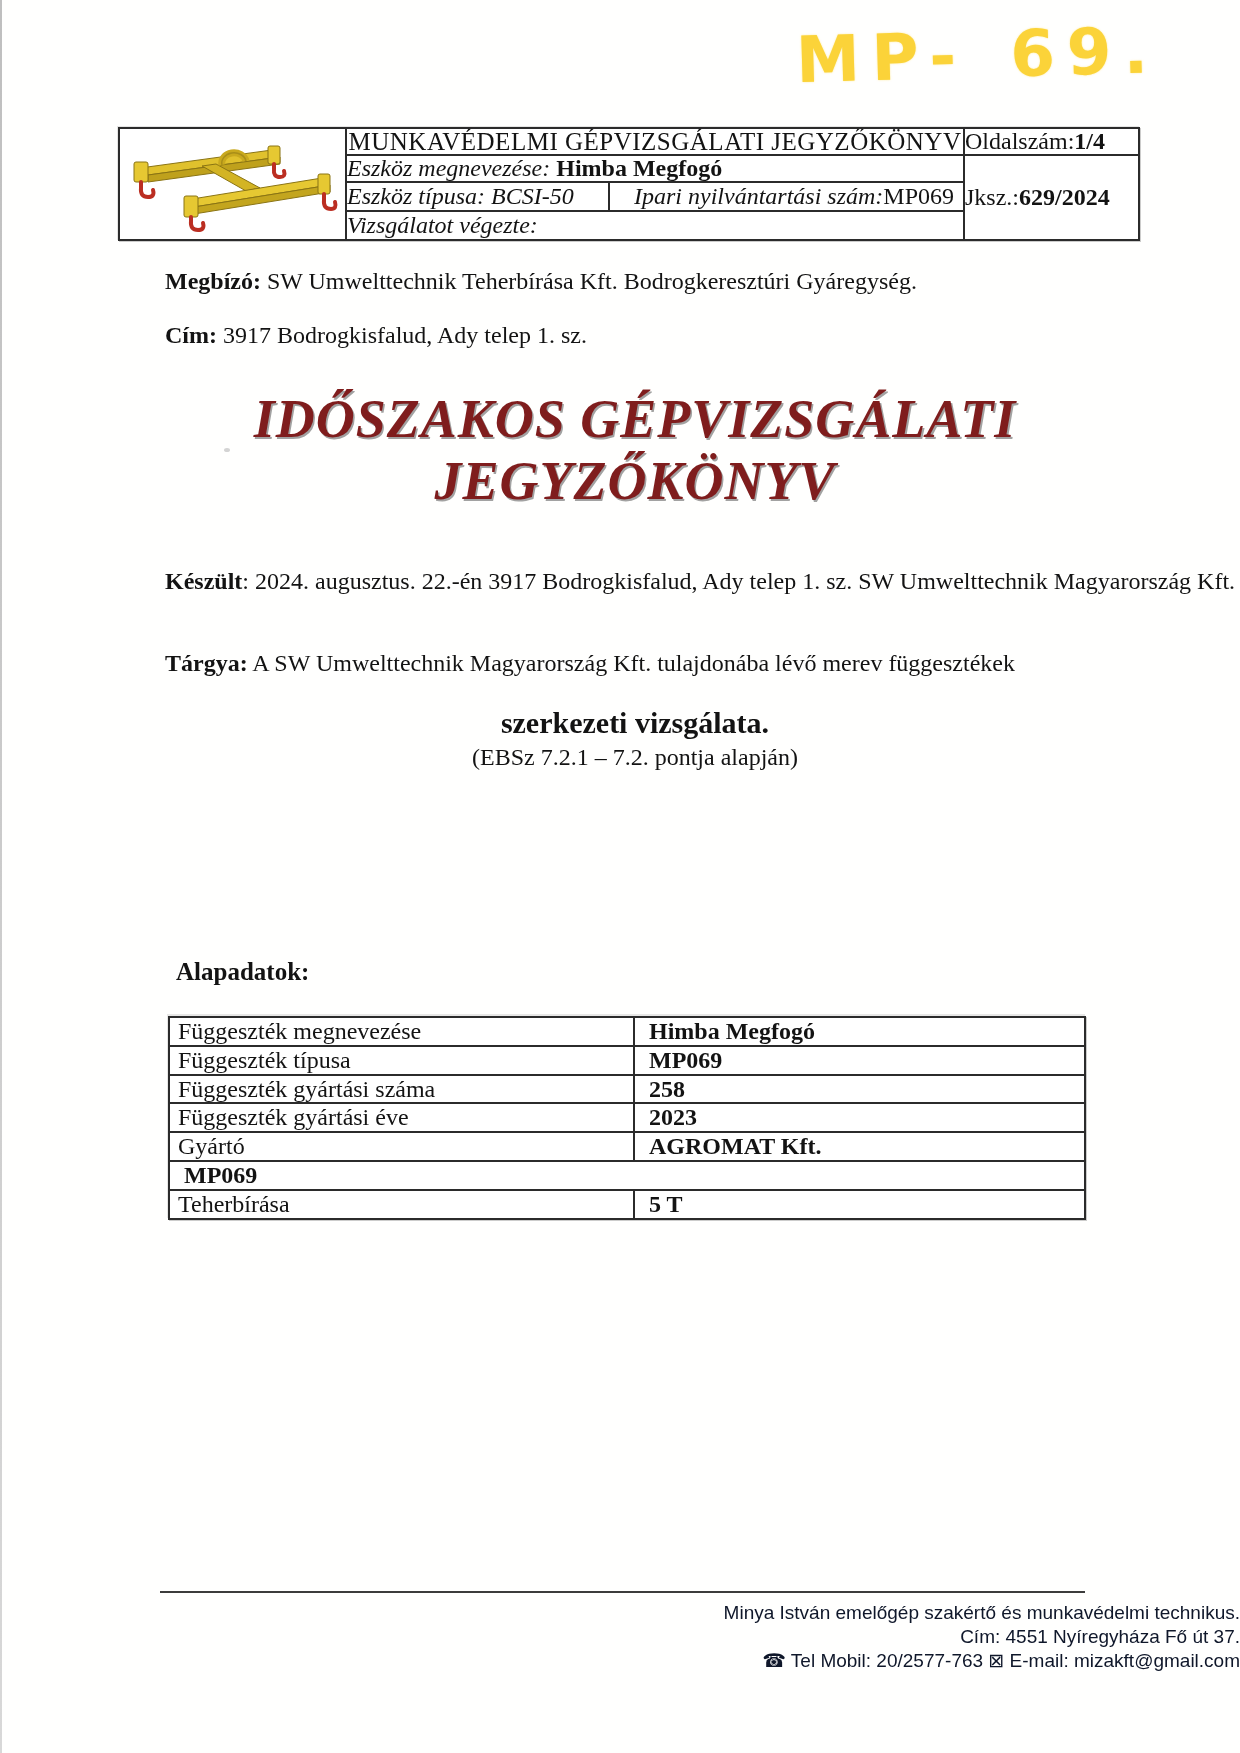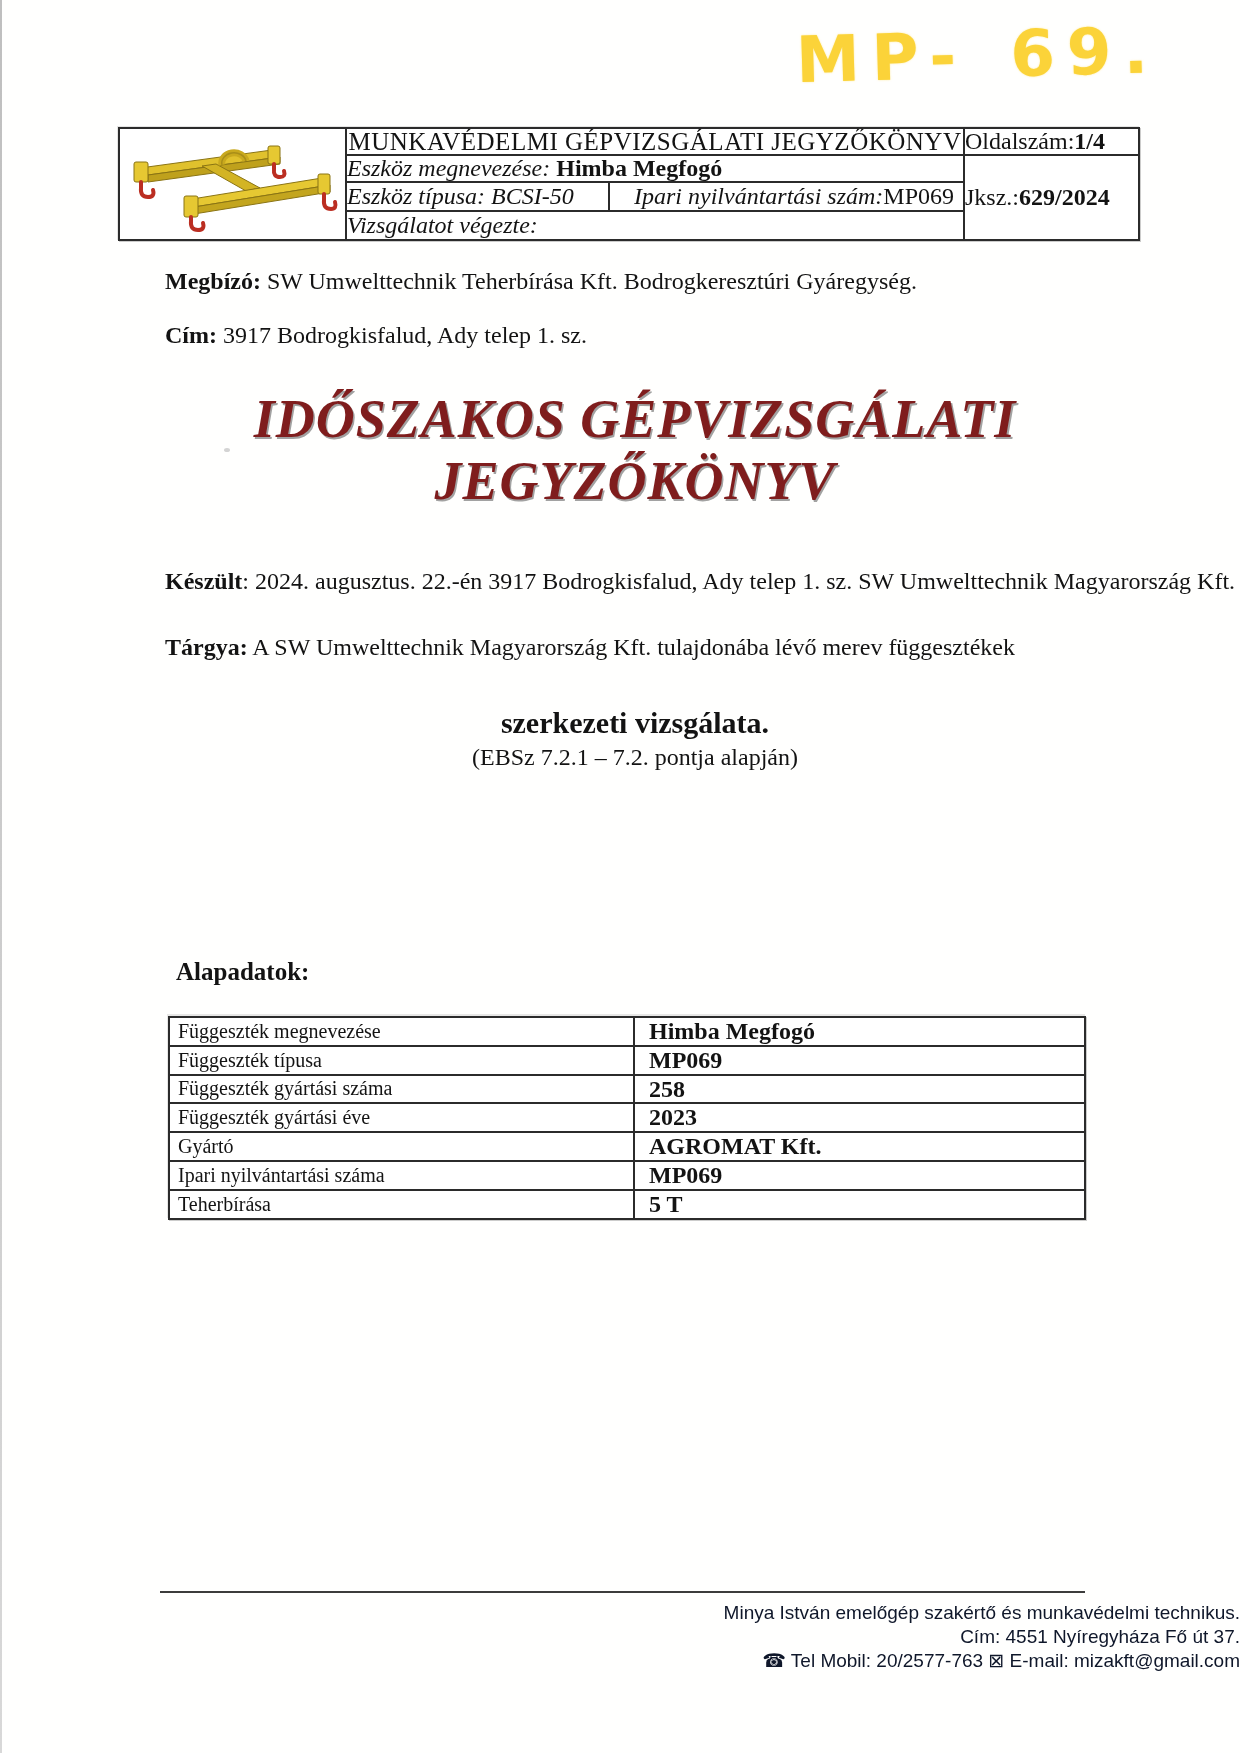--- a/index.html
+++ b/index.html
@@ -50,21 +50,21 @@
   .sub-note{font-size:24px;}
   .heading-bold{font-weight:bold;font-size:25px;}
   
   .dtable{
     left:168px;top:1016px;width:918px;border:2px solid #2b2b2b;background:#fff;box-sizing:border-box;
     box-shadow:1px 1px 0 rgba(110,110,110,.35), -1px -2px 0 rgba(160,160,160,.25);
   }
   .dt-row{display:flex;height:26.8px;border-bottom:2px solid #2b2b2b;}
   .dt-row:last-child{border-bottom:none;}
   .dt-label{width:465px;box-sizing:border-box;border-right:2px solid #2b2b2b;padding:0 8px;
-    font-size:20px;display:flex;align-items:center;white-space:nowrap;overflow:hidden;}
+    font-size:24px;display:flex;align-items:center;white-space:nowrap;overflow:hidden;}
   .dt-value{flex:1;padding:0 14px;font-size:24px;font-weight:bold;display:flex;align-items:center;white-space:nowrap;overflow:hidden;}
   
   .footer-rule{left:160px;top:1591px;width:925px;height:2px;background:#3c3c3c;}
   .footer{
     left:0;top:1601px;width:1240px;text-align:right;
     font-family:"Liberation Sans","DejaVu Sans",sans-serif;font-size:19px;line-height:24px;color:#0f172a;
   }
   .artifact-dot{left:224px;top:448px;width:6px;height:4px;background:#d4d4d4;border-radius:50%;}
 </style>
 </head>
@@ -152,21 +152,21 @@
   <div class="abs doc-title">
     <div>IDŐSZAKOS GÉPVIZSGÁLATI</div>
     <div>JEGYZŐKÖNYV</div>
   </div>
   <div class="abs artifact-dot"></div>
 
   <div class="abs bodyline" style="left:165px;top:566px;width:945px;line-height:31px;">
     <span class="b">Készült</span><span class="sp">: 2024. augusztus. 22.-én 3917 Bodrogkisfalud, Ady telep 1. sz. SW Umwelttechnik Magyarország Kft. Bodrogkeresztúri Gyáregység hivatalos helyiségében.</span>
   </div>
 
-  <div class="abs bodyline" style="left:165px;top:632px;width:960px;">
+  <div class="abs bodyline" style="left:165px;top:648px;width:960px;">
     <span class="b">Tárgya:</span><span class="sp"> A SW Umwelttechnik Magyarország Kft. tulajdonába lévő merev függesztékek</span>
   </div>
 
   <div class="abs center-wrap sub-bold" style="top:706px;">szerkezeti vizsgálata.</div>
   <div class="abs center-wrap sub-note" style="top:744px;">(EBSz 7.2.1 – 7.2. pontja alapján)</div>
 
   <div class="abs heading-bold" style="left:165px;top:958px;margin-left:11px;">Alapadatok:</div>
 
   <div class="abs dtable">
     <div class="dt-row">
@@ -183,21 +183,20 @@
     </div>
     <div class="dt-row">
       <div class="dt-label">Függeszték gyártási éve</div>
       <div class="dt-value">2023</div>
     </div>
     <div class="dt-row">
       <div class="dt-label">Gyártó</div>
       <div class="dt-value">AGROMAT Kft.</div>
     </div>
     <div class="dt-row">
-      <div class="dt-label">Ipari nyilvántartási száma</div>
       <div class="dt-value">MP069</div>
     </div>
     <div class="dt-row">
       <div class="dt-label">Teherbírása</div>
       <div class="dt-value">5 T</div>
     </div>
   </div>
 
   <div class="abs footer-rule"></div>
   <div class="abs footer">

